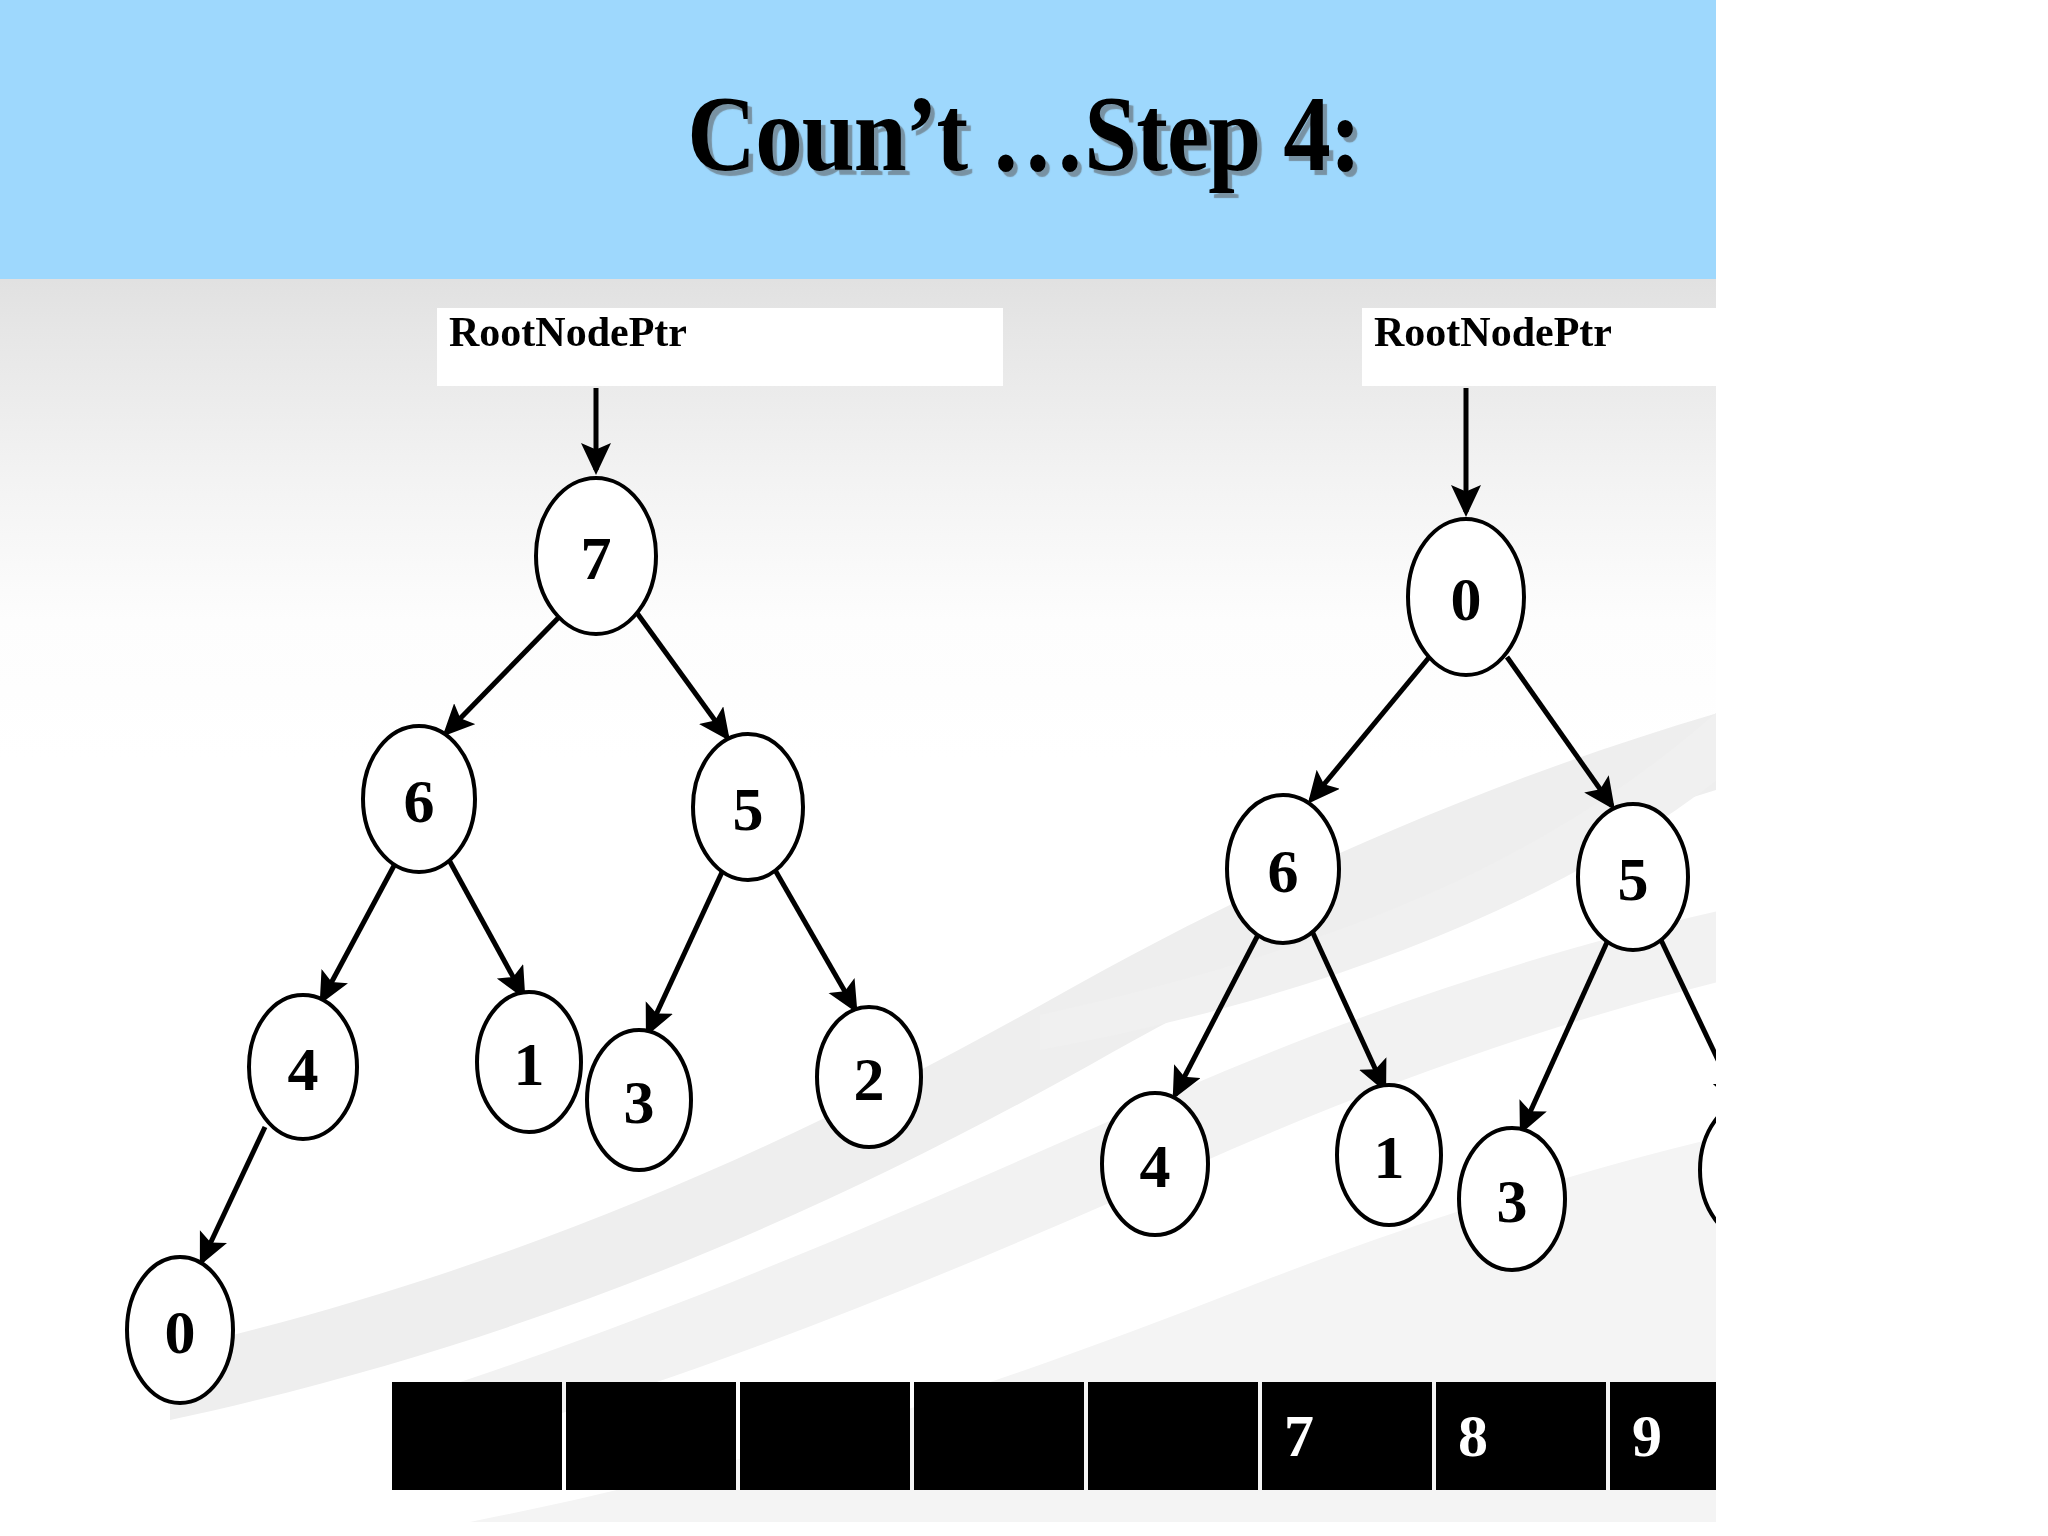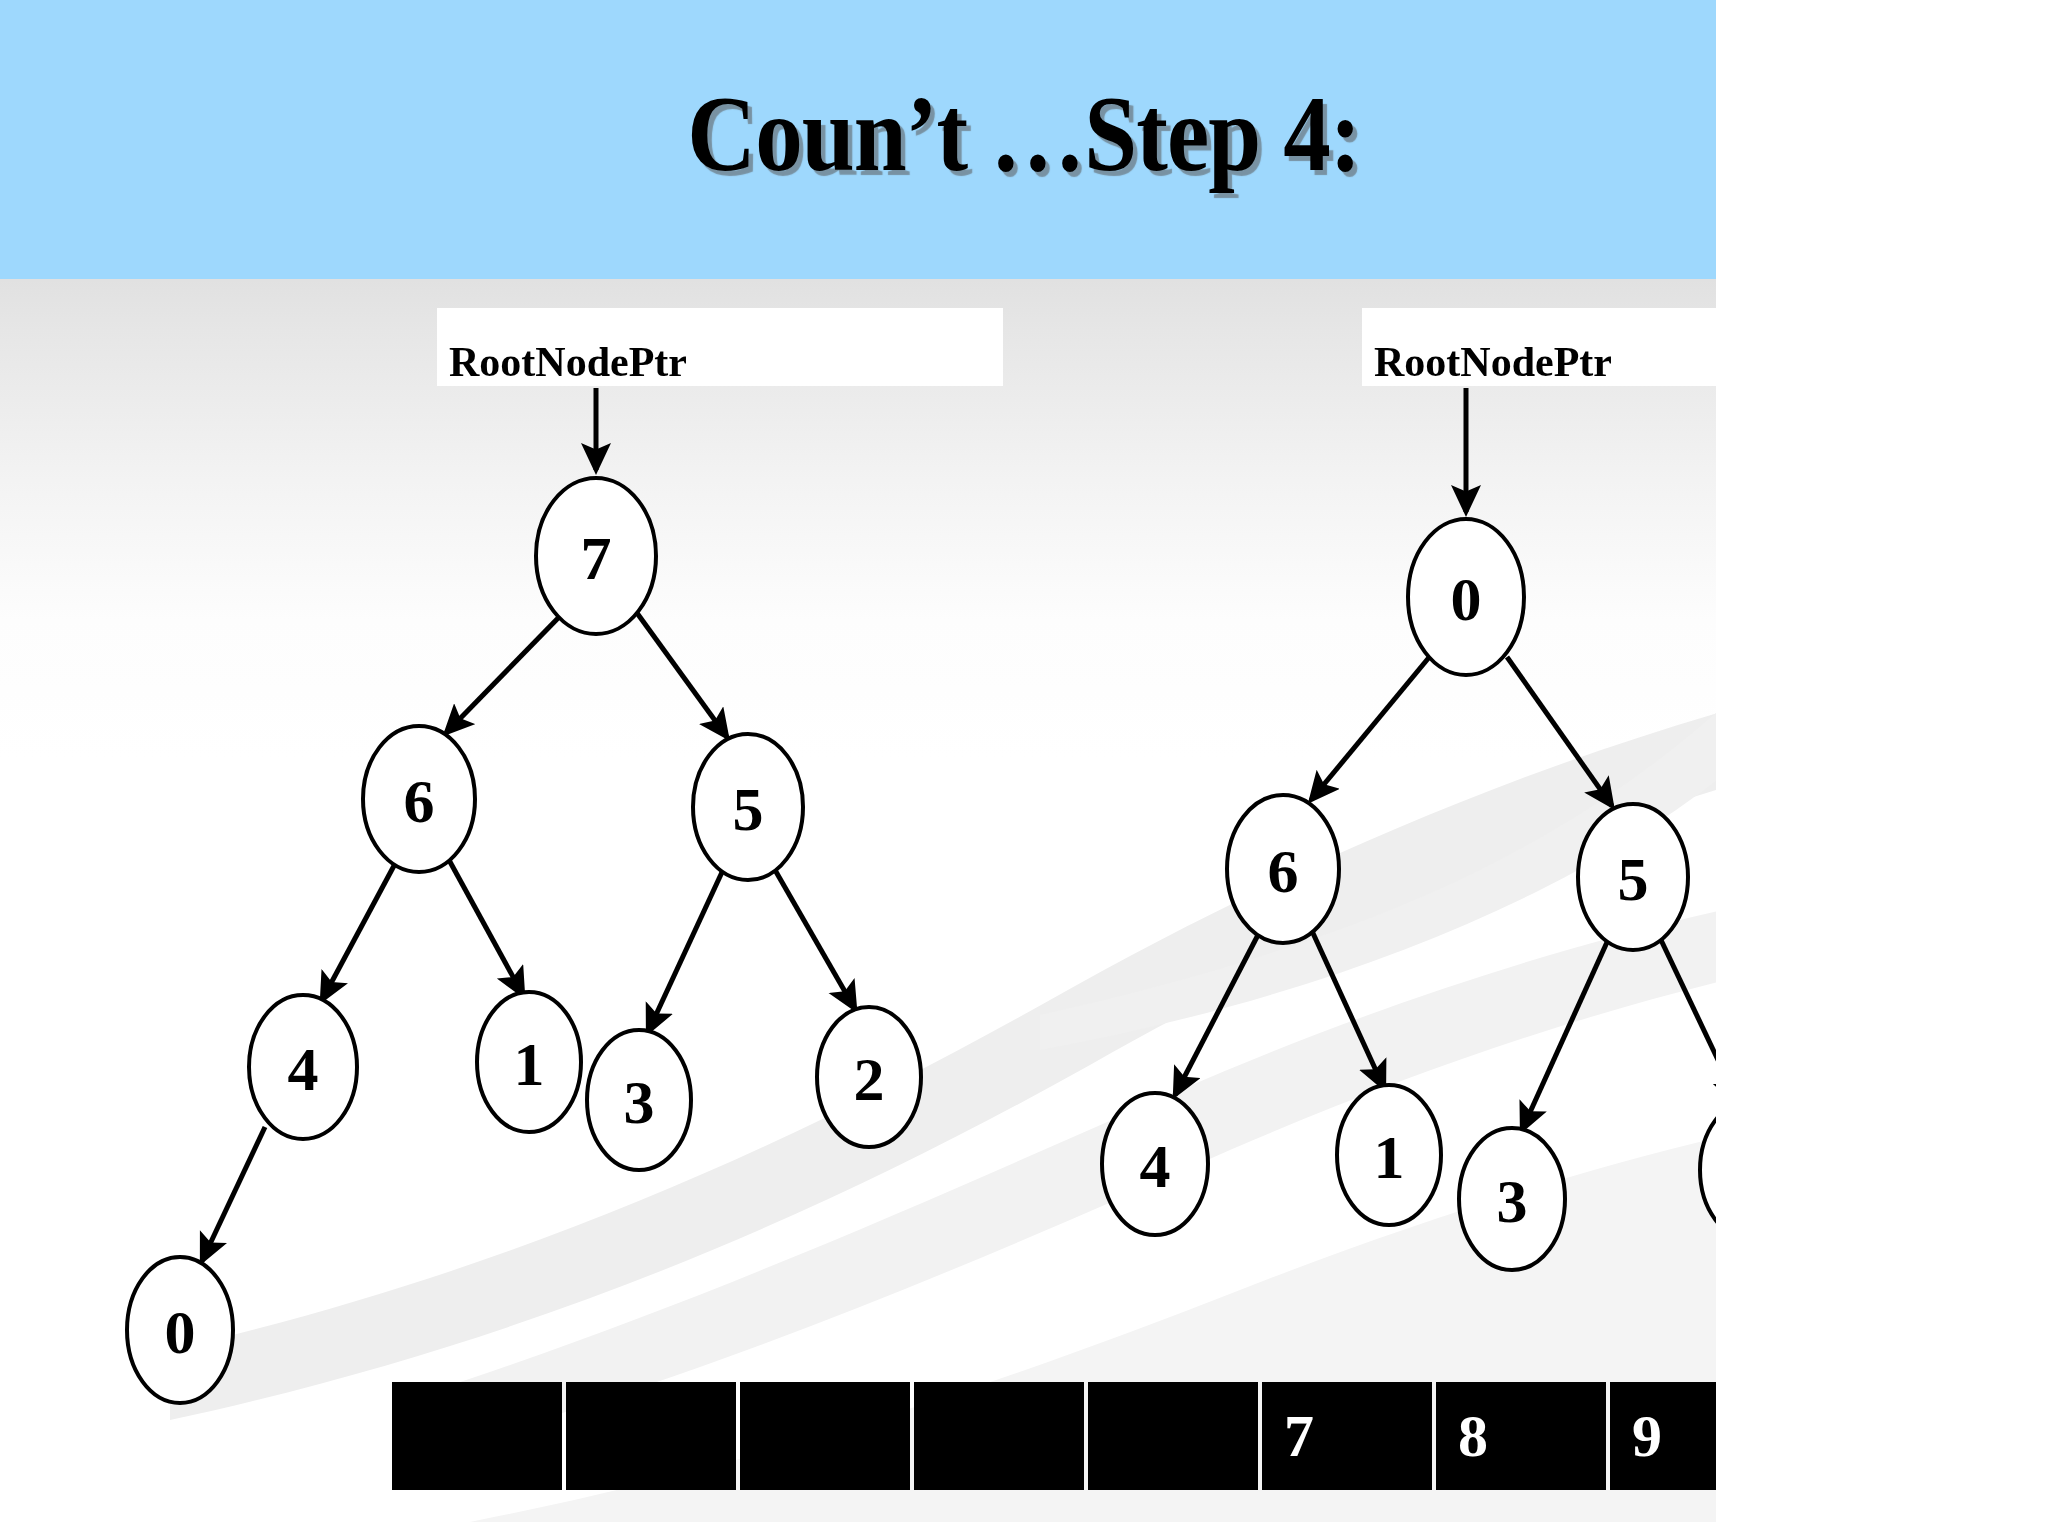--- a/index.html
+++ b/index.html
@@ -63,21 +63,21 @@
     transform: scaleX(0.88);
     transform-origin: 50% 50%;
     white-space: nowrap;
   }
 
   
   .ptr-box {
     position: absolute;
     background: #ffffff;
     display: flex;
-    align-items: flex-end;
+    align-items: flex-start;
     box-sizing: border-box;
     padding-left: 12px;
   }
   .ptr-box span {
     font-family: "Liberation Serif", serif;
     font-weight: bold;
     font-size: 42px;
     color: #000;
     white-space: nowrap;
   }

